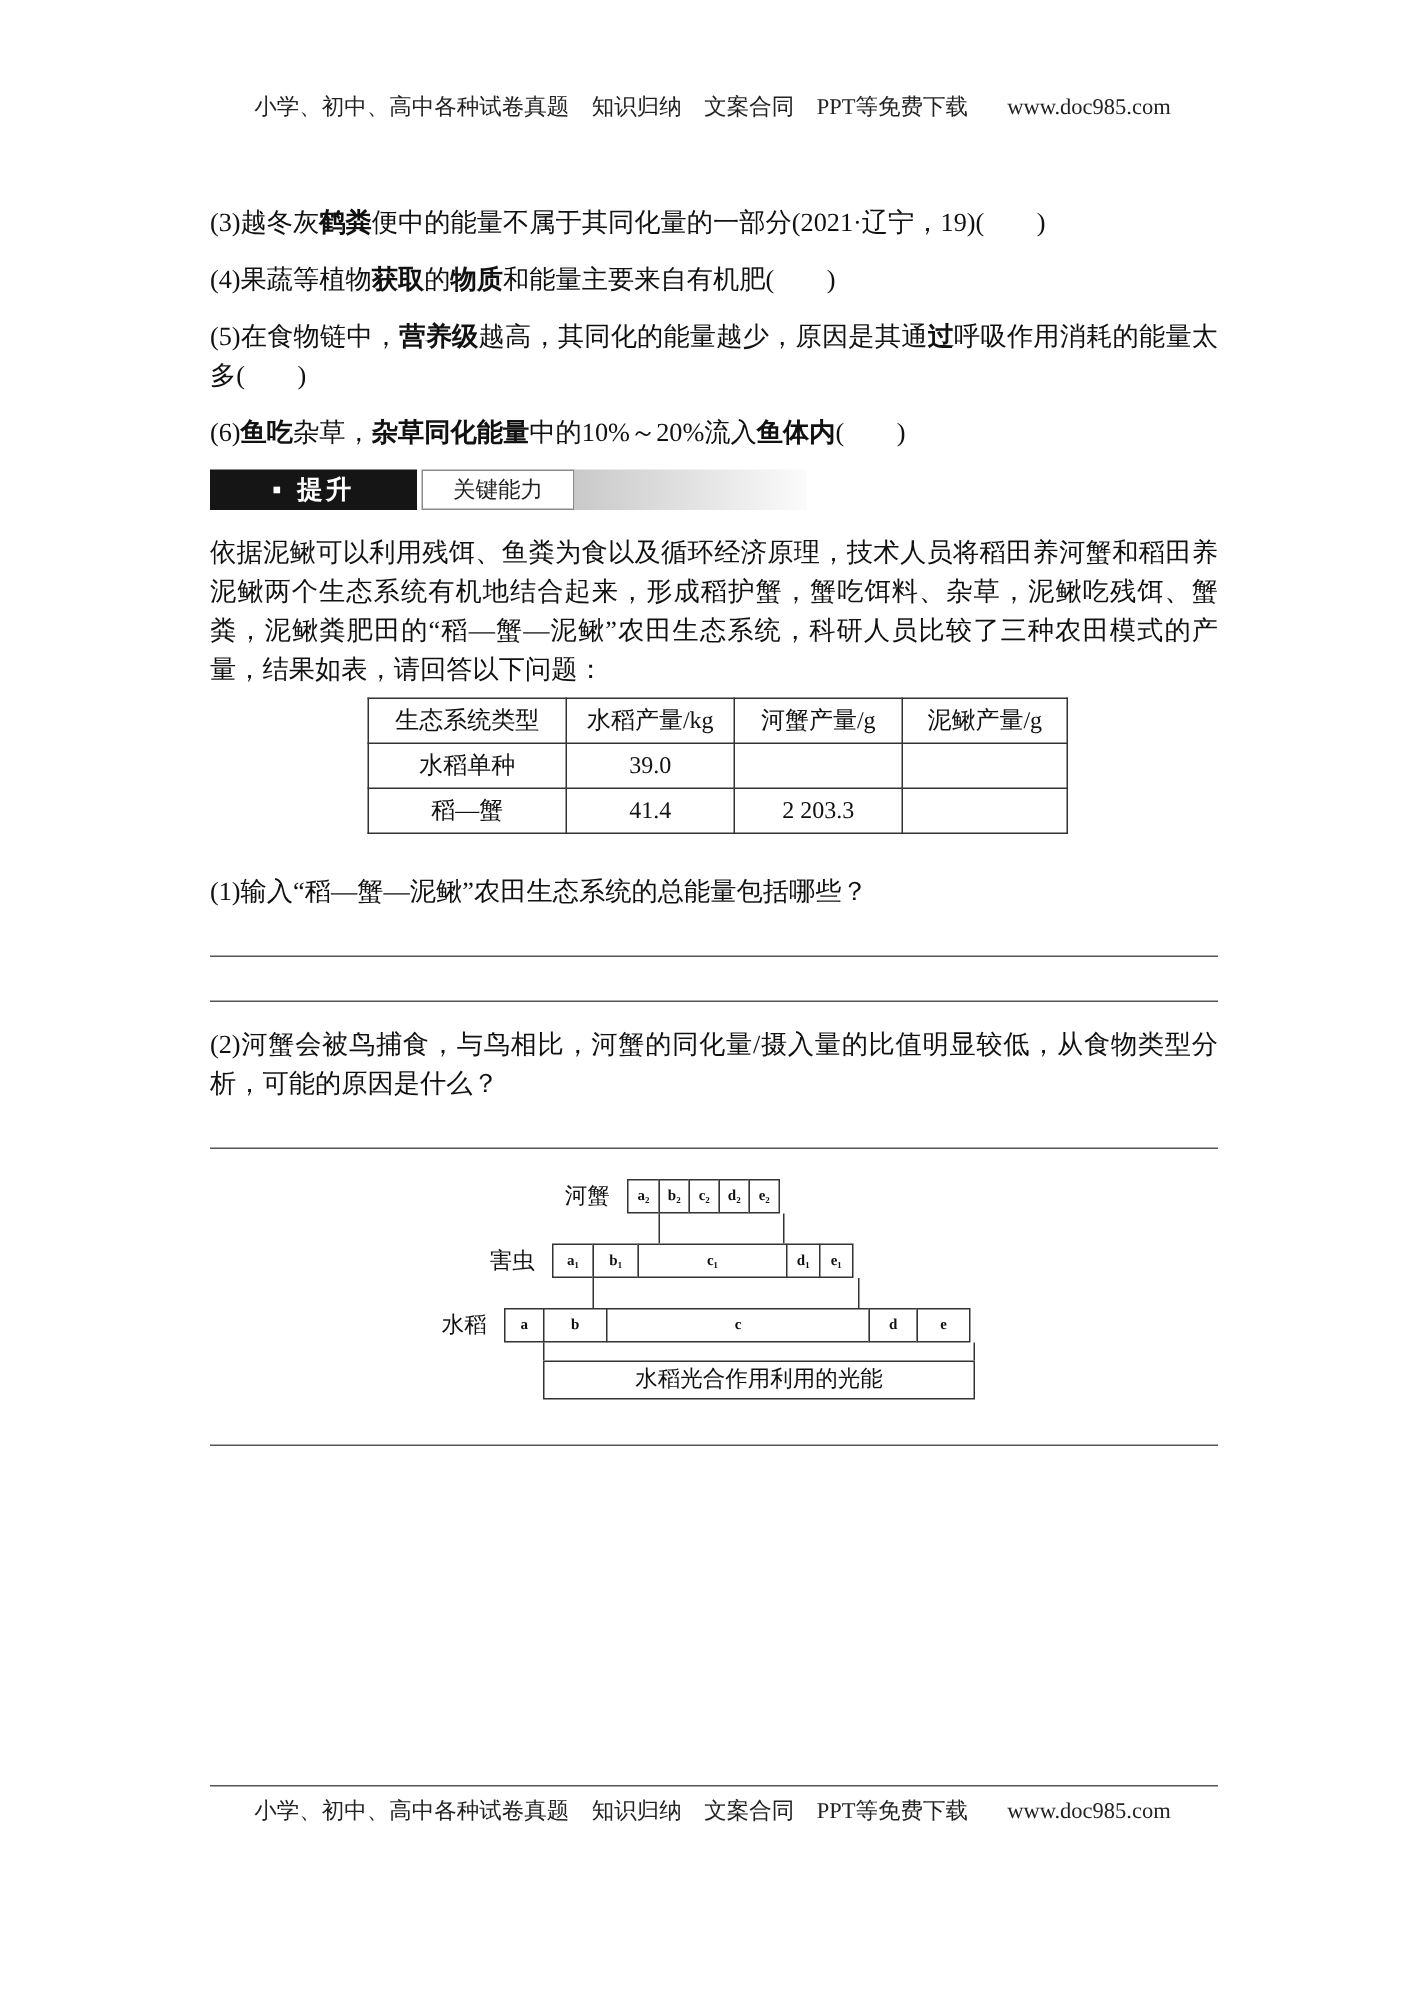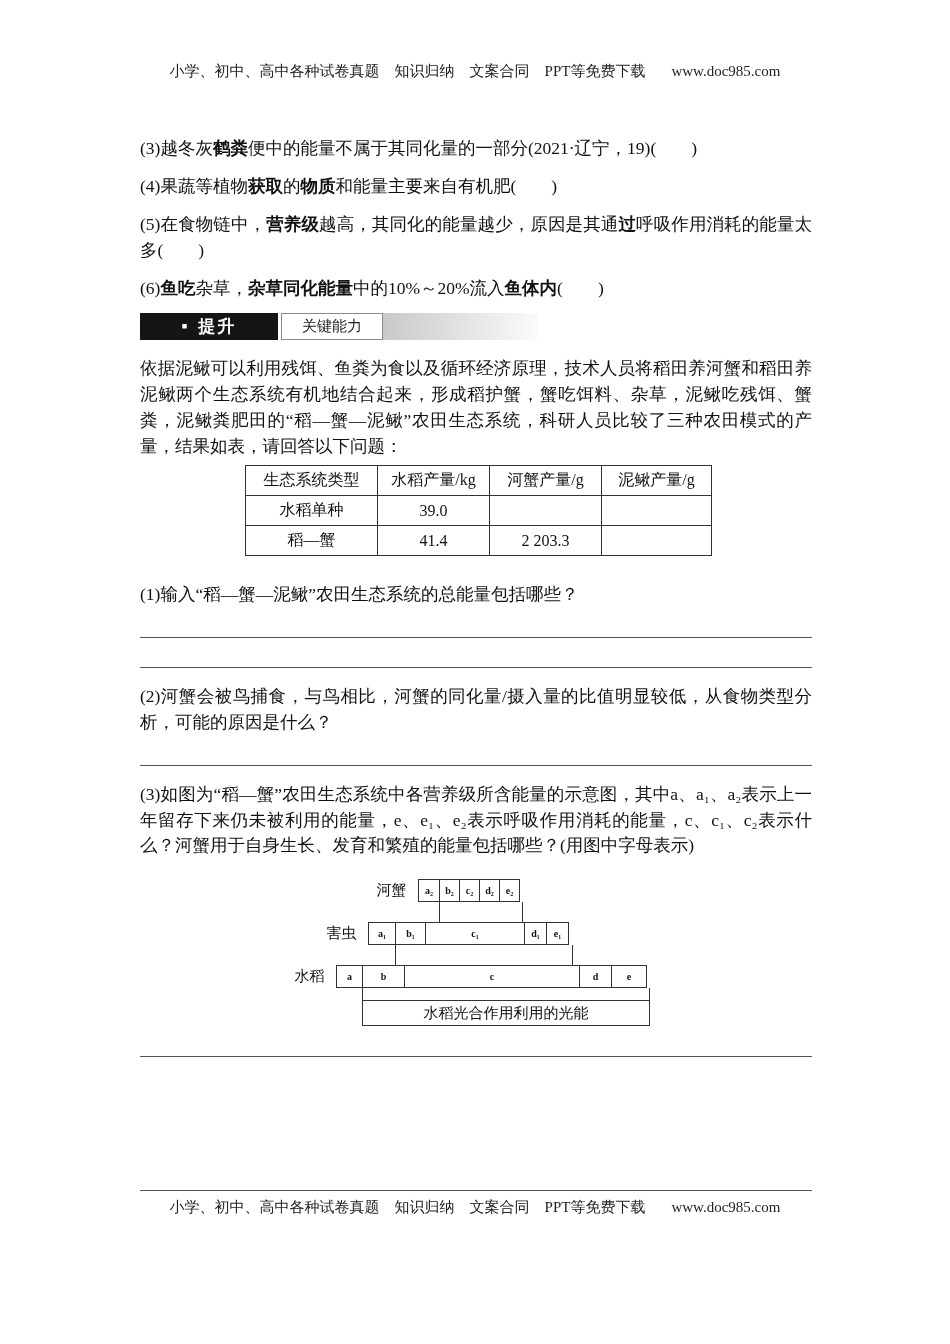--- a/index.html
+++ b/index.html
@@ -107,21 +107,20 @@
         </tbody>
     </table>
 
     <p class="question q1">(1)输入“稻—蟹—泥鳅”农田生态系统的总能量包括哪些？</p>
     <div class="ans-line"></div>
     <div class="ans-line"></div>
 
     <p class="question q2">(2)河蟹会被鸟捕食，与鸟相比，河蟹的同化量/摄入量的比值明显较低，从食物类型分析，可能的原因是什么？</p>
     <div class="ans-line"></div>
 
-    <p class="question q3">(3)如图为“稻—蟹”农田生态系统中各营养级所含能量的示意图，其中a、a₁、a₂表示上一年留存下来仍未被利用的能量，e、e₁、e₂表示呼吸作用消耗的能量，c、c₁、c₂表示什么？河蟹用于自身生长、发育和繁殖的能量包括哪些？(用图中字母表示)</p>
 
     <div class="diagram">
       <div class="d-row" style="left:232px; top:0;">
         <span class="d-label">河蟹</span>
         <div class="d-cells">
             <span class="d-cell" style="width: 22px;">a₂</span>
             <span class="d-cell" style="width: 21px;">b₂</span>
             <span class="d-cell" style="width: 21px;">c₂</span>
             <span class="d-cell" style="width: 21px;">d₂</span>
             <span class="d-cell" style="width: 21px;">e₂</span>

